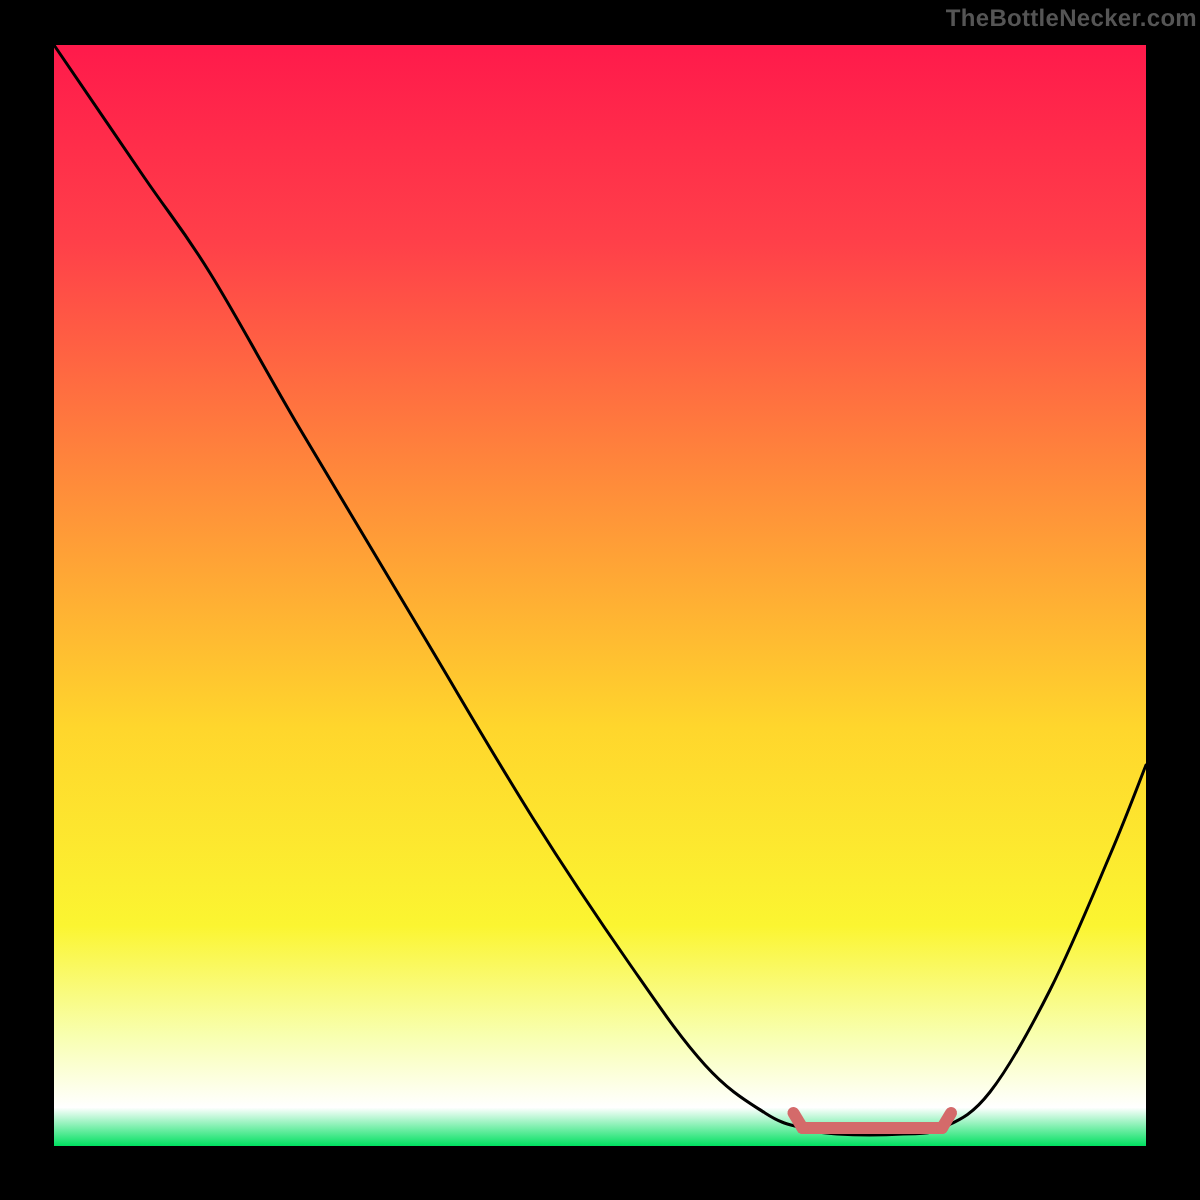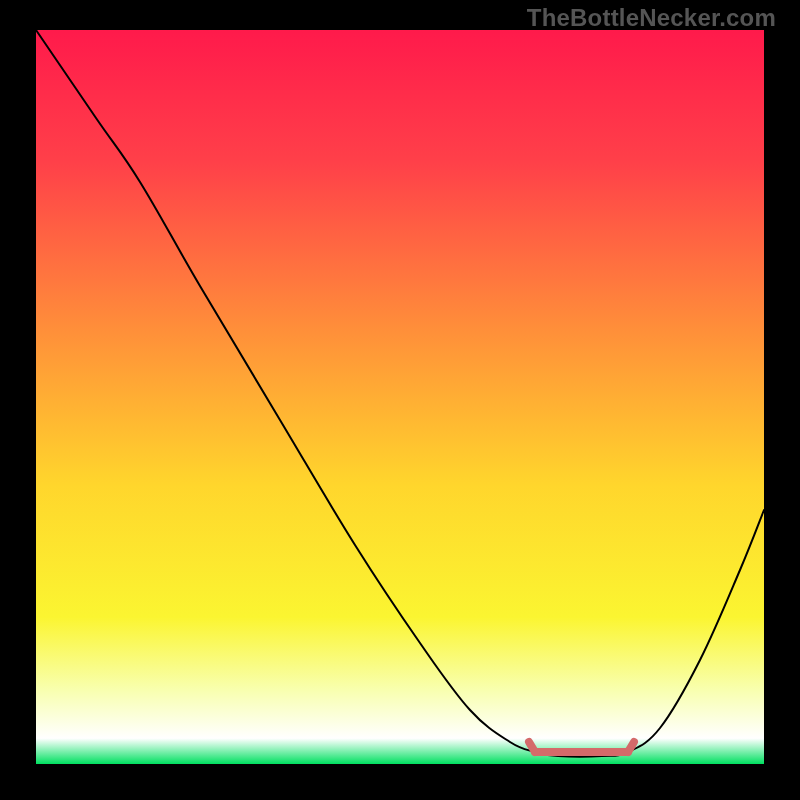--- a/index.html
+++ b/index.html
@@ -12,23 +12,23 @@
   font-family: Arial, Helvetica, sans-serif;
 }
 #wrap {
   position: relative;
   width: 800px;
   height: 800px;
 }
 #watermark {
   position: absolute;
   top: 4px;
-  right: 24px;
+  right: 2px;
   color: #555;
-  font-size: 24px;
+  font-size: 16px;
   font-weight: 600;
   letter-spacing: 0.2px;
 }
 svg { display: block; }
 </style>
 </head>
 <body>
 
 <div id="wrap">
   <div id="watermark">TheBottleNecker.com</div>

